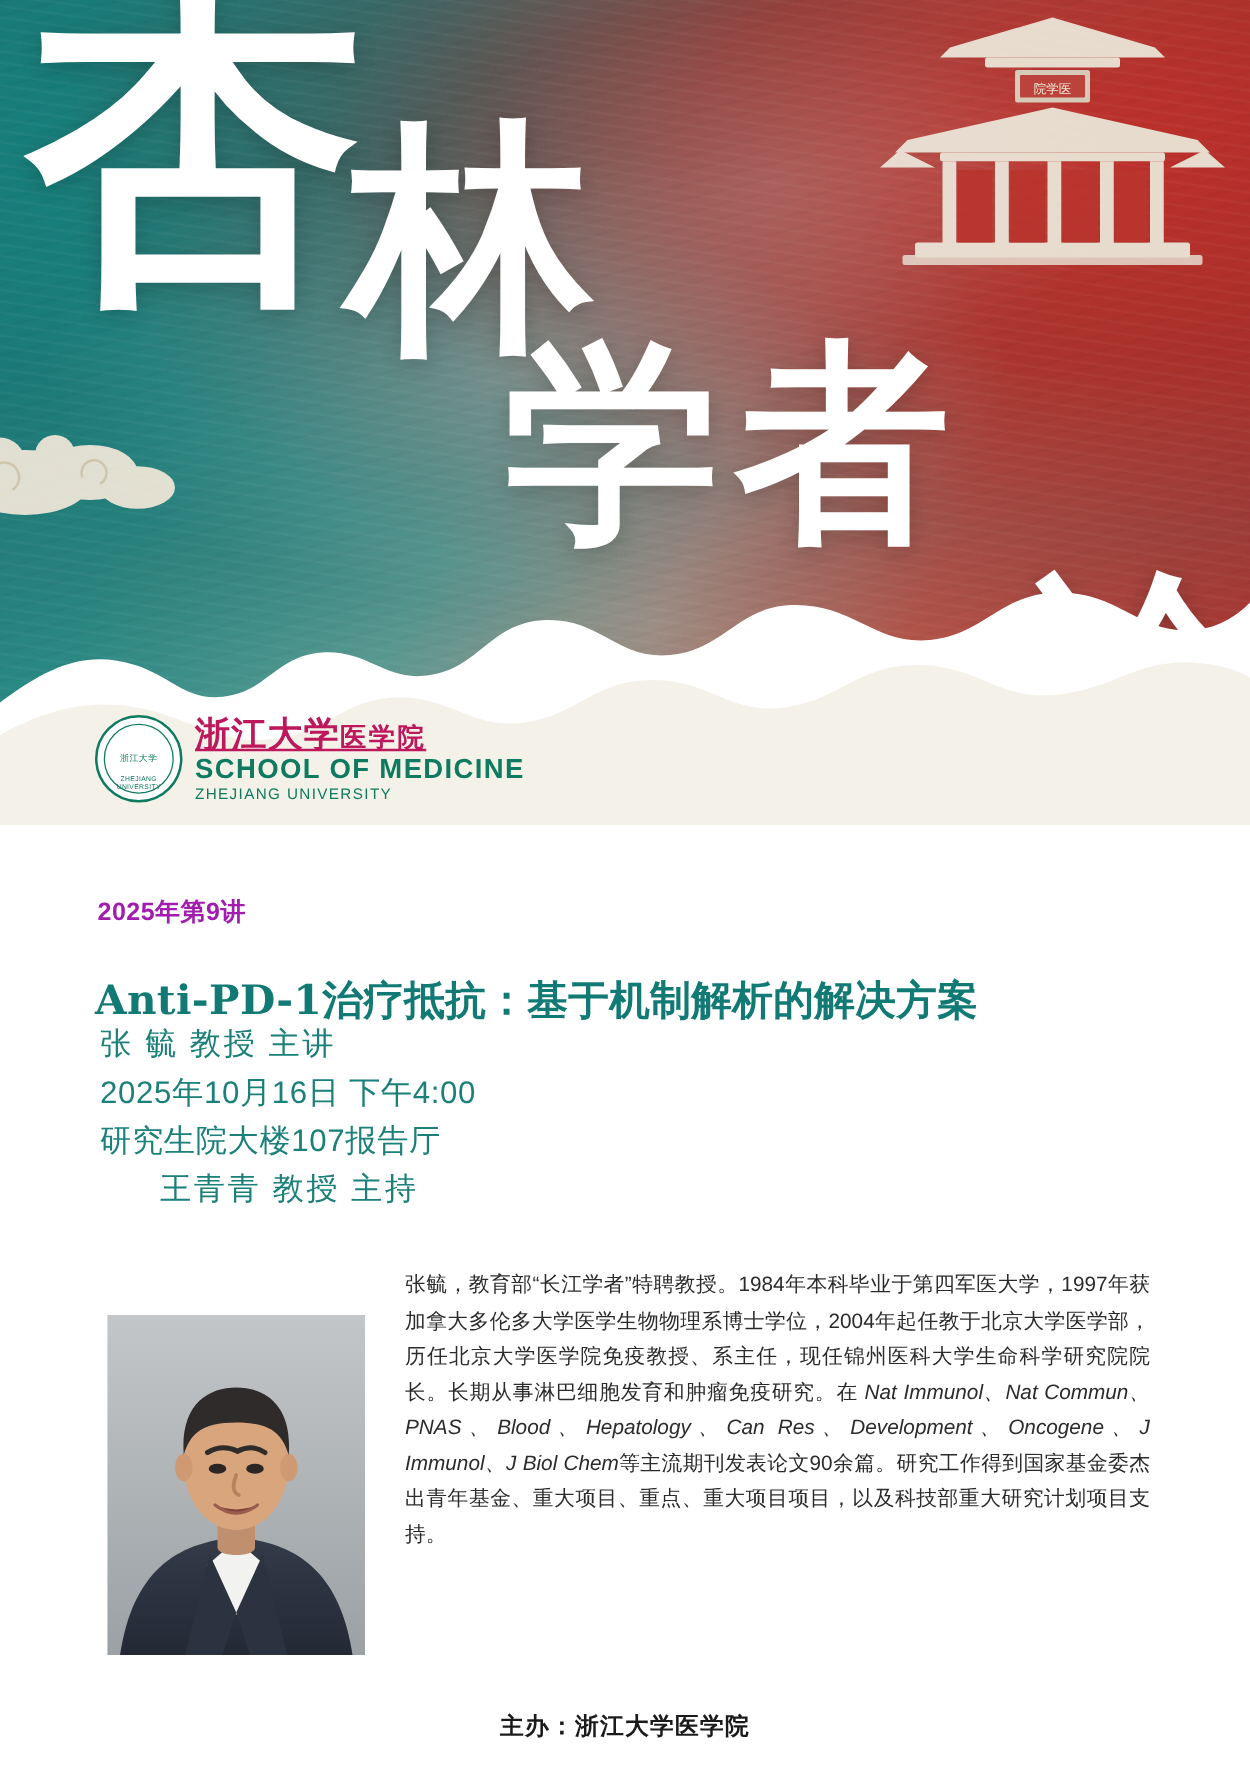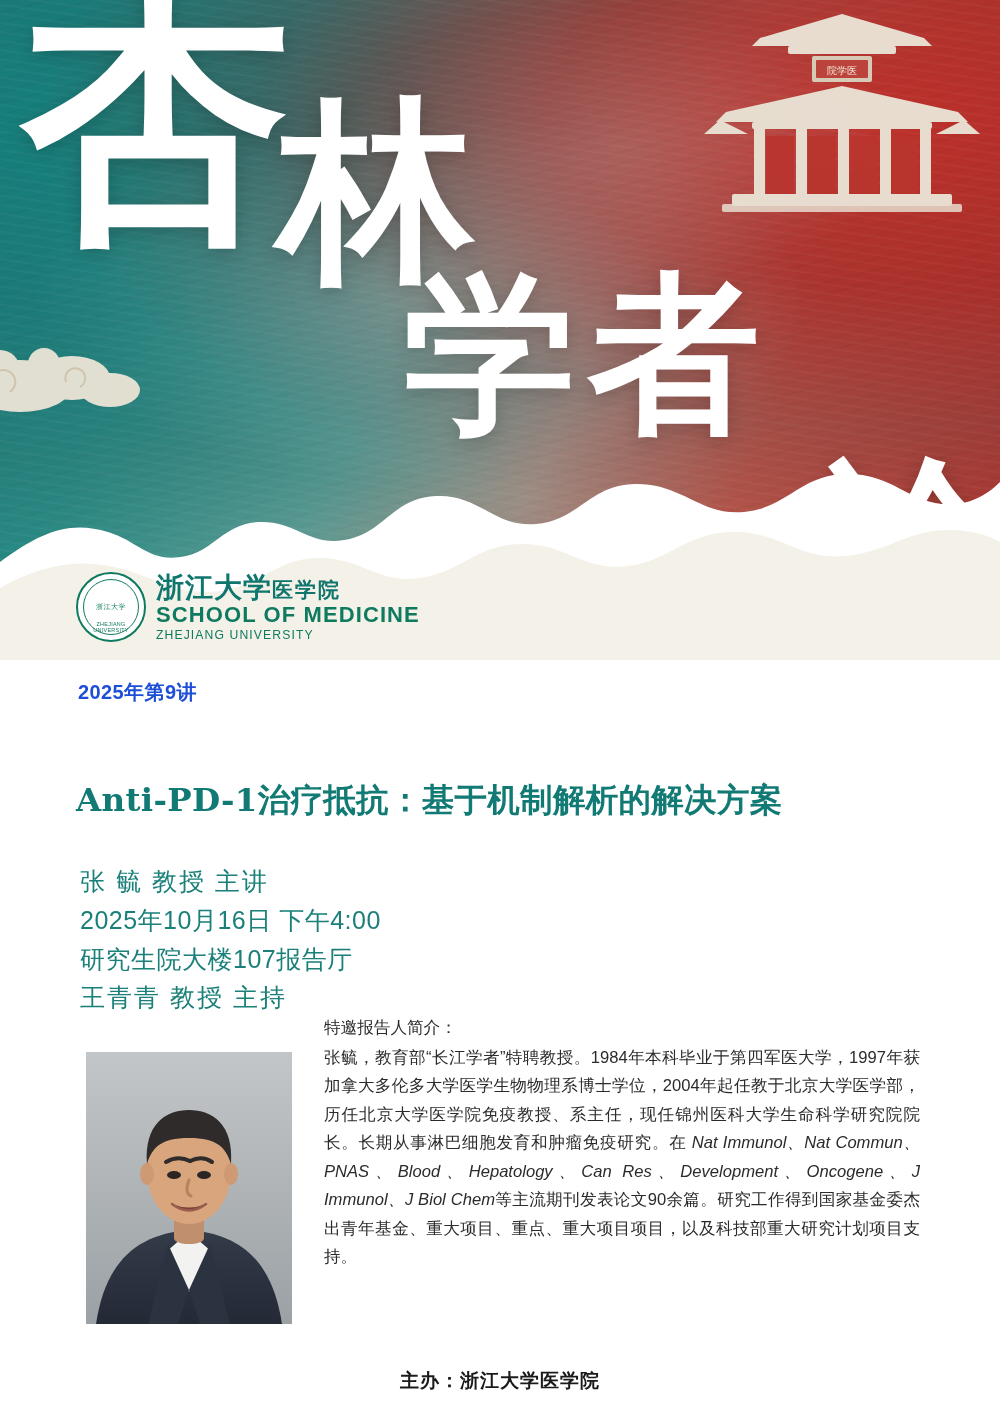--- a/index.html
+++ b/index.html
@@ -152,22 +152,23 @@
     text-align: center;
     font-size: 5.4px;
     color: #0e7a5f;
     letter-spacing: .3px;
   }
   .logo-text { line-height: 1.06; }
   .logo-cn {
     font-family: "DejaVu Serif", "Liberation Serif", serif;
     font-size: 28px;
     font-weight: 700;
-    color: #0f766e;
+    color: #be185d;
     letter-spacing: 1px;
+    text-decoration: underline;
   }
   .logo-cn .sub {
     font-size: 21px;
     font-weight: 700;
     letter-spacing: 2px;
   }
   .logo-en1 {
     font-size: 22px;
     font-weight: 700;
     color: #0e7a5f;
@@ -179,24 +180,24 @@
     font-weight: 400;
     color: #0e7a5f;
     letter-spacing: 1.1px;
     margin-top: 2px;
   }
 
   
   .issue {
     position: absolute;
     left: 78px;
-    top: 679px;
+    top: 716px;
     font-size: 20px;
     font-weight: 700;
-    color: #1d4ed8;
+    color: #a21caf;
     letter-spacing: .4px;
   }
   .lecture-title {
     position: absolute;
     left: 76px;
     top: 738px;
     width: 860px;
     font-family: "DejaVu Serif", "Liberation Serif", serif;
     font-size: 32.5px;
     font-weight: 700;
@@ -207,22 +208,22 @@
   }
   .meta {
     position: absolute;
     left: 80px;
     top: 816px;
     color: #1b8079;
     font-size: 25px;
     line-height: 1.55;
   }
   .meta div { letter-spacing: .5px; }
-  .meta .spk { letter-spacing: 2px; margin-top: 46px; }
-  .meta .host { letter-spacing: 2px; }
+  .meta .spk { letter-spacing: 2px; }
+  .meta .host { letter-spacing: 2px; margin-left: 48px; }
 
   
   .portrait {
     position: absolute;
     left: 86px;
     top: 1052px;
     width: 206px;
     height: 272px;
     overflow: hidden;
     background: linear-gradient(180deg, #b9bcbe 0%, #a9adb0 48%, #9aa0a4 100%);
@@ -390,19 +391,18 @@
       <ellipse cx="118" cy="123" rx="7" ry="4" fill="#2b2523"></ellipse>
 
       <path d="M103 128 q-5 13 2 16" stroke="#b5845f" stroke-width="3" fill="none" stroke-linecap="round"></path>
 
       <path d="M86 152 q17 14 34 0 q-17 7 -34 0 Z" fill="#7c4038"></path>
       <path d="M86 152 q17 13 34 0" stroke="#9a5c4c" stroke-width="2.5" fill="none" stroke-linecap="round"></path>
     </svg>
   </div>
 
   <div class="bio">
-    <div class="bio-head">特邀报告人简介：</div>
     <div><span>张毓，教育部“长江学者”特聘教授。1984年本科毕业于第四军医大学，1997年获加拿大多伦多大学医学生物物理系博士学位，2004年起任教于北京大学医学部，历任北京大学医学院免疫教授、系主任，现任锦州医科大学生命科学研究院院长。长期从事淋巴细胞发育和肿瘤免疫研究。在 </span><em>Nat Immunol、Nat Commun、PNAS、Blood、Hepatology、Can Res、Development、Oncogene、J Immunol、J Biol Chem</em><span>等主流期刊发表论文90余篇。研究工作得到国家基金委杰出青年基金、重大项目、重点、重大项目项目，以及科技部重大研究计划项目支持。</span></div>
   </div>
 
   <div class="organizer">主办：浙江大学医学院</div>
 
 </div>
 
 </body></html>

